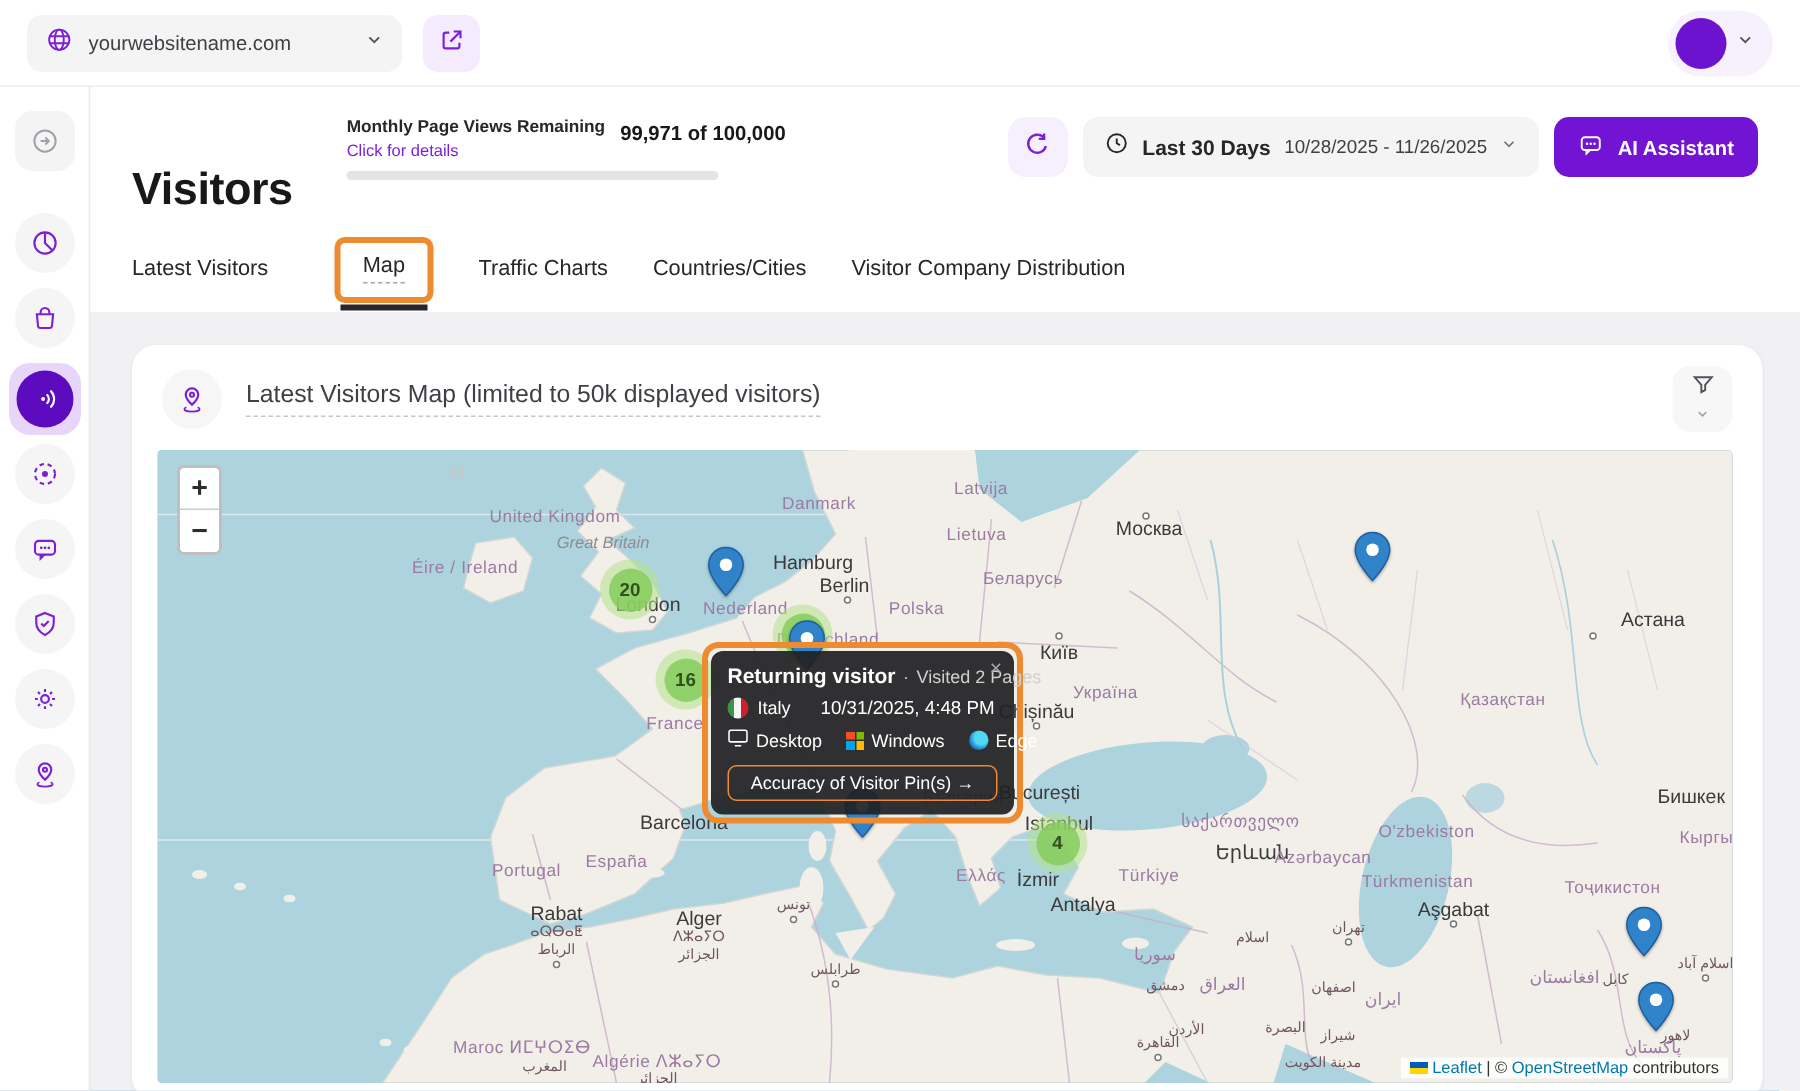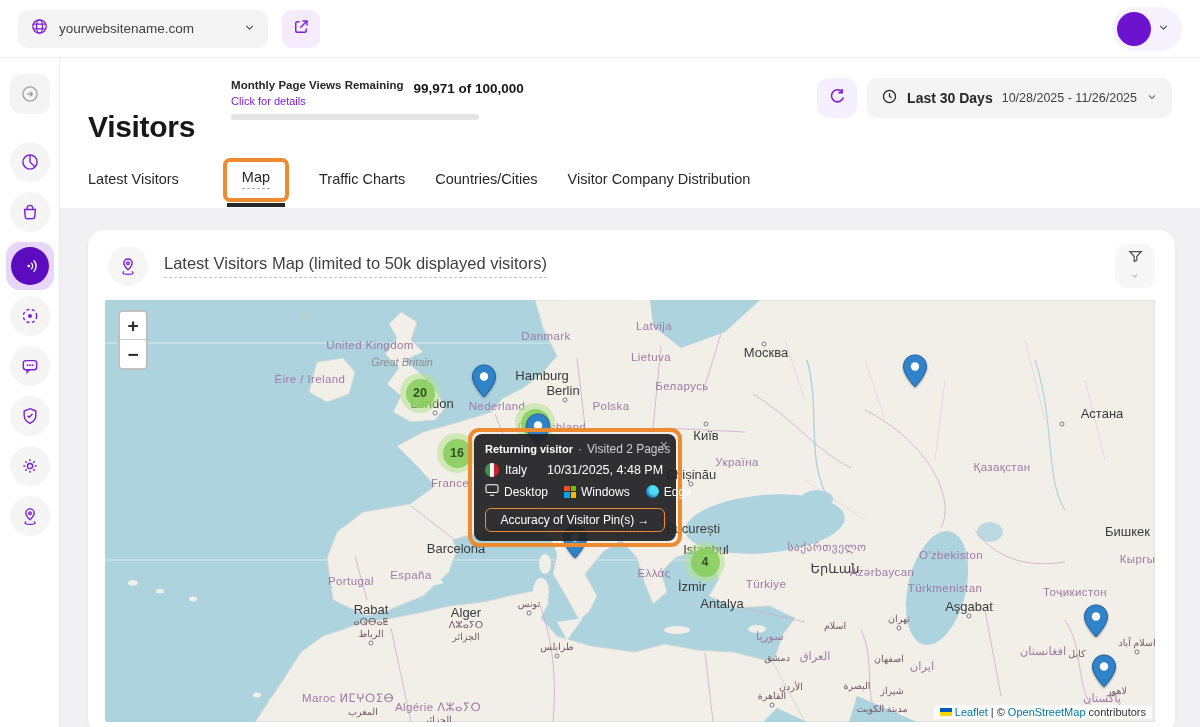--- a/index.html
+++ b/index.html
@@ -100,21 +100,21 @@
   .ua-flag { display:inline-block; width:12px; height:8px;
              background:linear-gradient(to bottom,#005bbb 50%,#ffd500 50%); }
 
   
   .popup-annot { position:absolute; left:363px; top:128px; z-index:30; border:4px solid #ee8a30;
                  border-radius:11px; padding:2px; }
   .popup { width:202px; background:rgba(33,33,36,.93); border-radius:8px; padding:8px 11px 9px; color:#fff;
            position:relative; }
   .popup-close { position:absolute; top:4px; right:8px; color:#a8a8a8; font-size:14px; cursor:pointer; line-height:1; }
   .popup-head { font-size:12px; color:#cfcfcf; display:flex; align-items:baseline; gap:5px; white-space:nowrap; }
-  .popup-head b { font-size:11px; color:#fff; }
+  .popup-head b { font-size:14px; color:#fff; }
   .popup-row { display:flex; align-items:center; gap:6px; margin-top:7px; font-size:12px; white-space:nowrap; }
   .flag-it { width:14px; height:14px; border-radius:50%; flex:none;
              background:linear-gradient(90deg,#3d9348 33%,#f5f5f5 33% 66%,#cd212a 66%); }
   .popup-dt { margin-left:14px; font-size:12.5px; }
   .env-item { display:flex; align-items:center; gap:5px; }
   .env-item + .env-item { margin-left:10px; }
   .win-logo { width:12px; height:12px; flex:none; display:grid; grid-template-columns:1fr 1fr; gap:1px; }
   .win-logo i { display:block; }
   .edge-logo { width:13px; height:13px; border-radius:50%; flex:none;
                background:radial-gradient(circle at 62% 38%, #4fd9f2 0 38%, #1b77c0 70%, #0b57a6 100%); }
@@ -274,20 +274,30 @@
                 </svg>
             </span>
             <span class="range-label">Last 30 Days</span>
             <span class="range-dates">10/28/2025 - 11/26/2025</span>
             <span>
               <svg width="12" height="12" viewBox="0 0 24 24" fill="none" stroke="#71717a" stroke-width="2.2">
                   <path d="M6 9l6 6 6-6"></path>
                 </svg>
             </span>
           </div>
+          <button class="ai-btn">
+            <span>
+              <svg width="17" height="17" viewBox="0 0 24 24" fill="none" stroke="#fff" stroke-width="1.8">
+                  <rect x="3.5" y="5" width="17" height="12" rx="3"></rect>
+                  <path d="M8 17v3.2L11.4 17"></path>
+                  <path d="M8.5 11h.01M12 11h.01M15.5 11h.01" stroke-width="2.4" stroke-linecap="round"></path>
+                </svg>
+            </span>
+            <span>AI Assistant</span>
+          </button>
         </div>
       </div>
       <div class="tabs">
         <div class="tab">Latest Visitors</div>
         <div class="map-annot">
           <div class="tab">Map</div>
         </div>
         <div class="tab">Traffic Charts</div>
         <div class="tab">Countries/Cities</div>
         <div class="tab">Visitor Company Distribution</div>
@@ -421,21 +431,21 @@
               <span class="ml small" style="left: 361px; top: 336px;">الجزائر</span>
               <span class="ml small" style="left: 424px; top: 303px;">تونس</span>
               <span class="ml small" style="left: 452px; top: 346px;">طرابلس</span>
               <span class="ml country" style="left: 243px; top: 398px;">Maroc ⵍⵎⵖⵔⵉⴱ</span>
               <span class="ml small" style="left: 258px; top: 411px;">المغرب</span>
               <span class="ml country" style="left: 333px; top: 407px;">Algérie ⴷⵣⴰⵢⵔ</span>
               <span class="ml small" style="left: 333px; top: 419px;">الجزائر</span>
               <span class="ml city" style="left: 588px; top: 228px;">București</span>
               <span class="ml country" style="left: 537px; top: 232px;">България</span>
               <span class="ml city" style="left: 601px; top: 249px;">Istanbul</span>
-              <span class="ml country" style="left: 549px; top: 273px;">Ελλάς</span>
+              <span class="ml country" style="left: 549px; top: 284px;">Ελλάς</span>
               <span class="ml city" style="left: 587px; top: 286px;">İzmir</span>
               <span class="ml city" style="left: 617px; top: 303px;">Antalya</span>
               <span class="ml country" style="left: 661px; top: 284px;">Türkiye</span>
               <span class="ml country" style="left: 722px; top: 247px;">საქართველო</span>
               <span class="ml city" style="left: 730px; top: 268px;">Երևան</span>
               <span class="ml country" style="left: 777px; top: 272px;">Azərbaycan</span>
               <span class="ml country" style="left: 840px; top: 288px;">Türkmenistan</span>
               <span class="ml city" style="left: 864px; top: 306px;">Aşgabat</span>
               <span class="ml country" style="left: 846px; top: 255px;">O'zbekiston</span>
               <span class="ml country" style="left: 970px; top: 292px;">Тоҷикистон</span>

